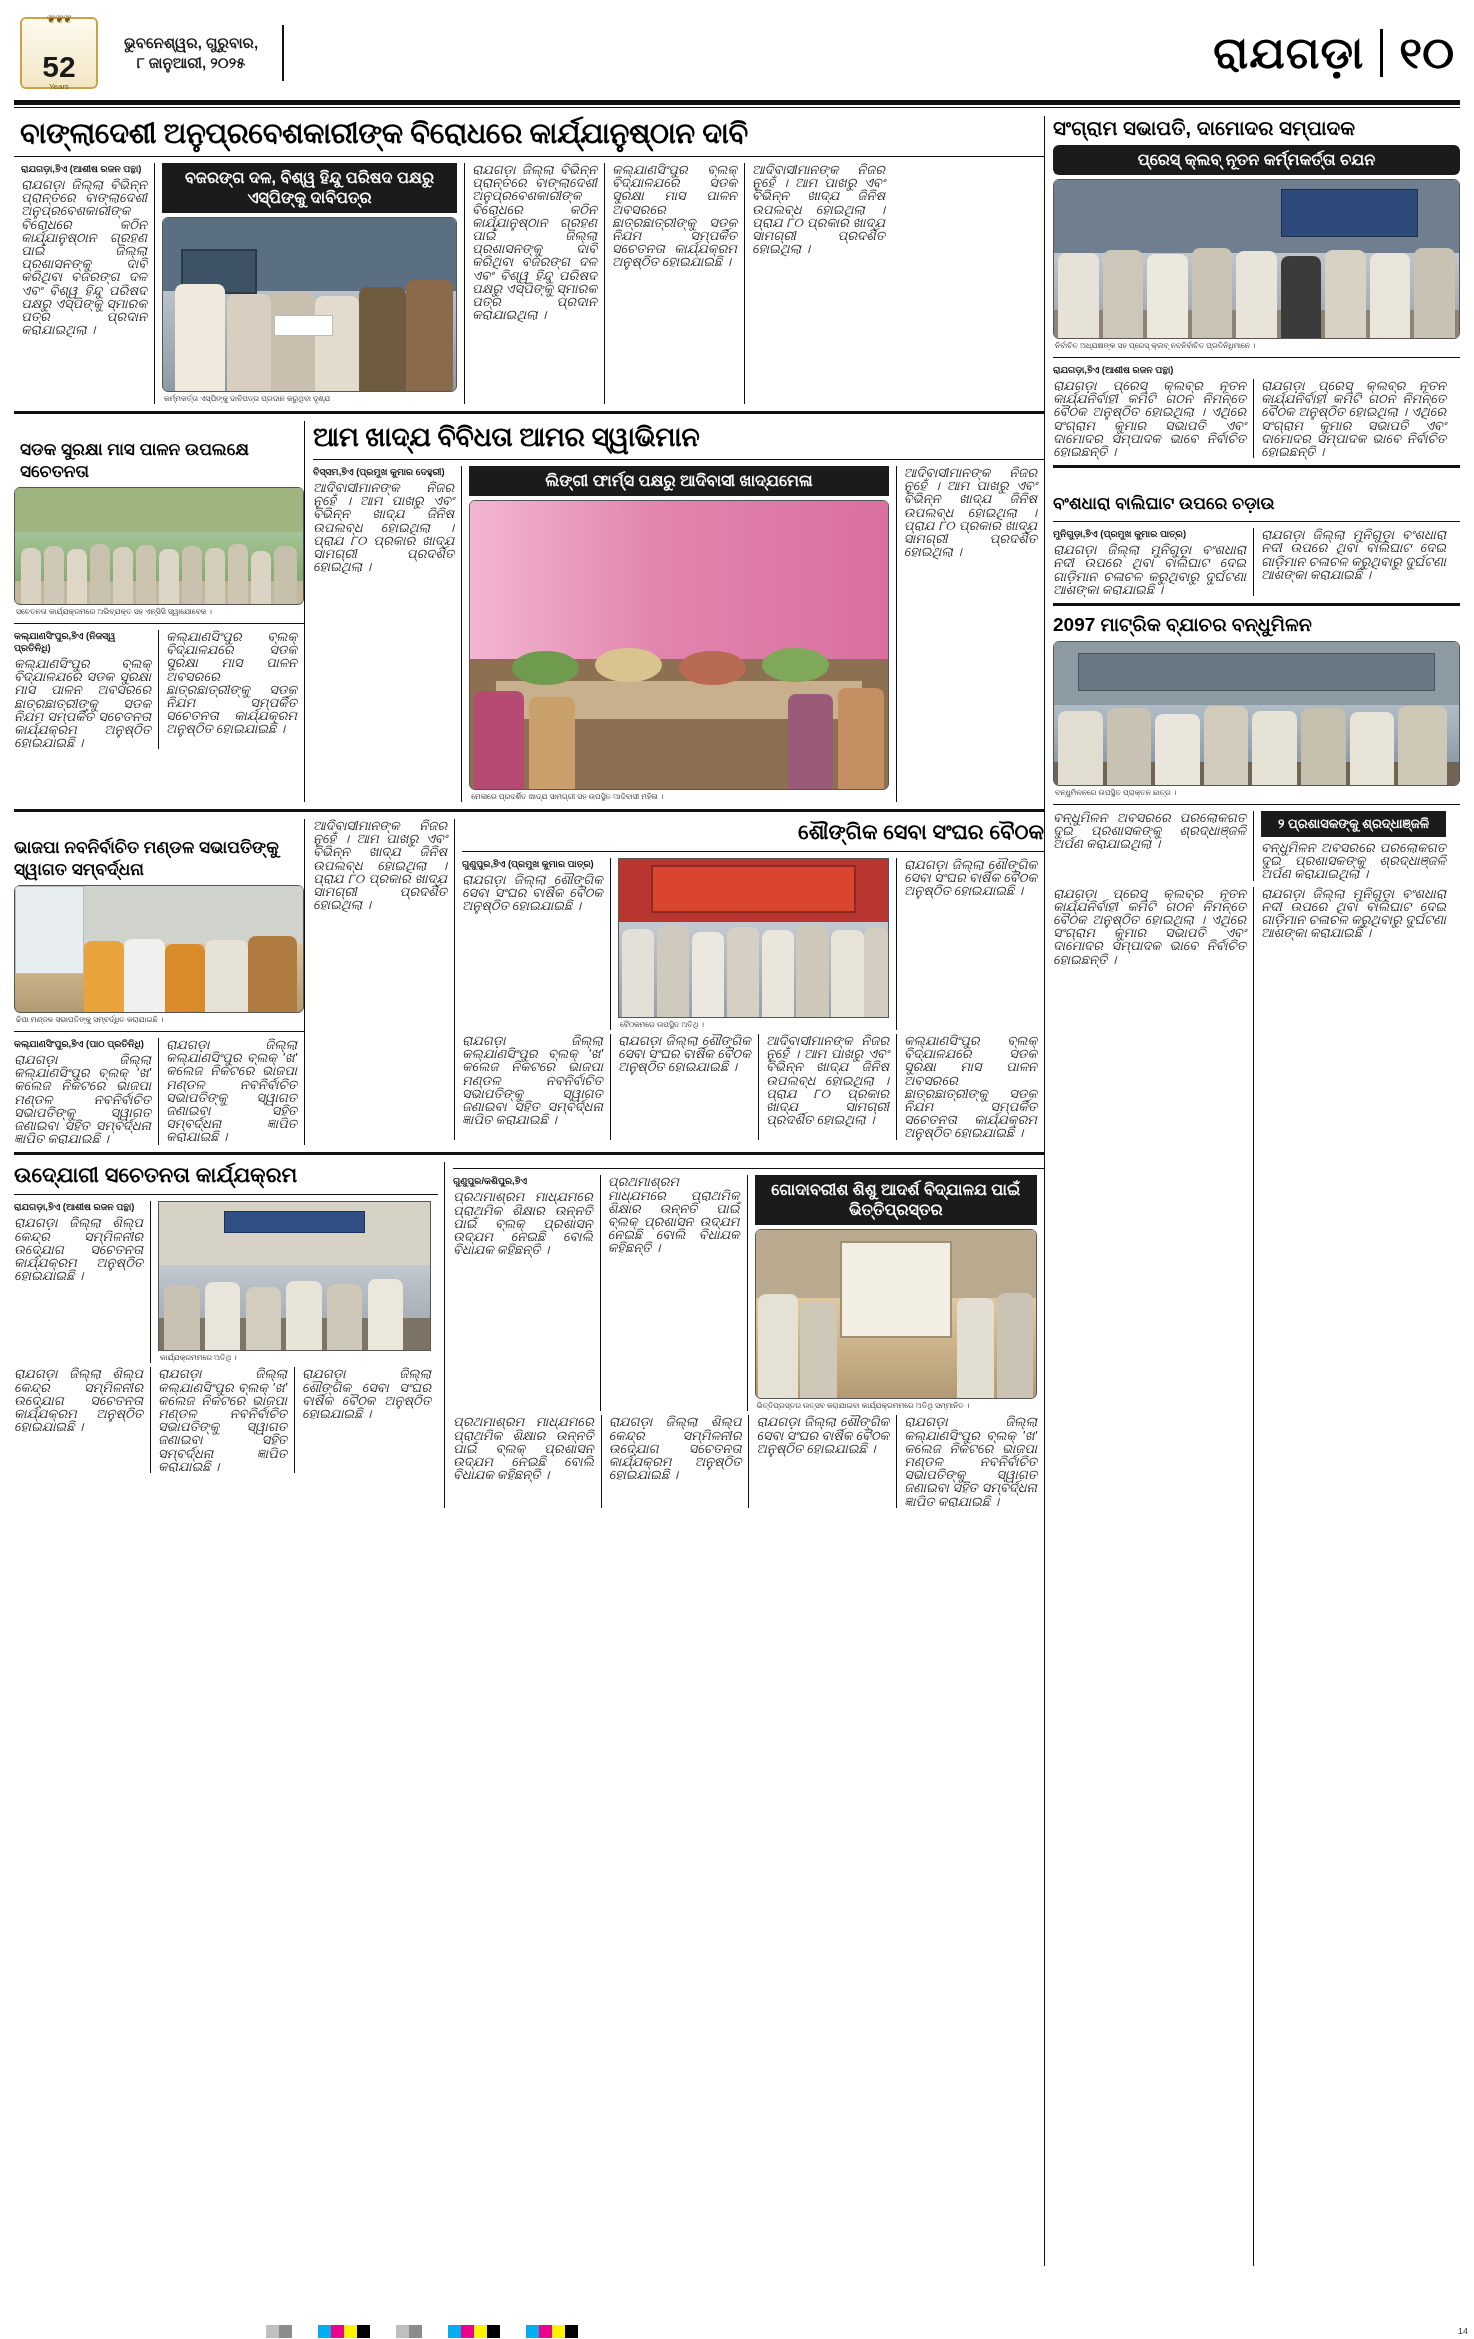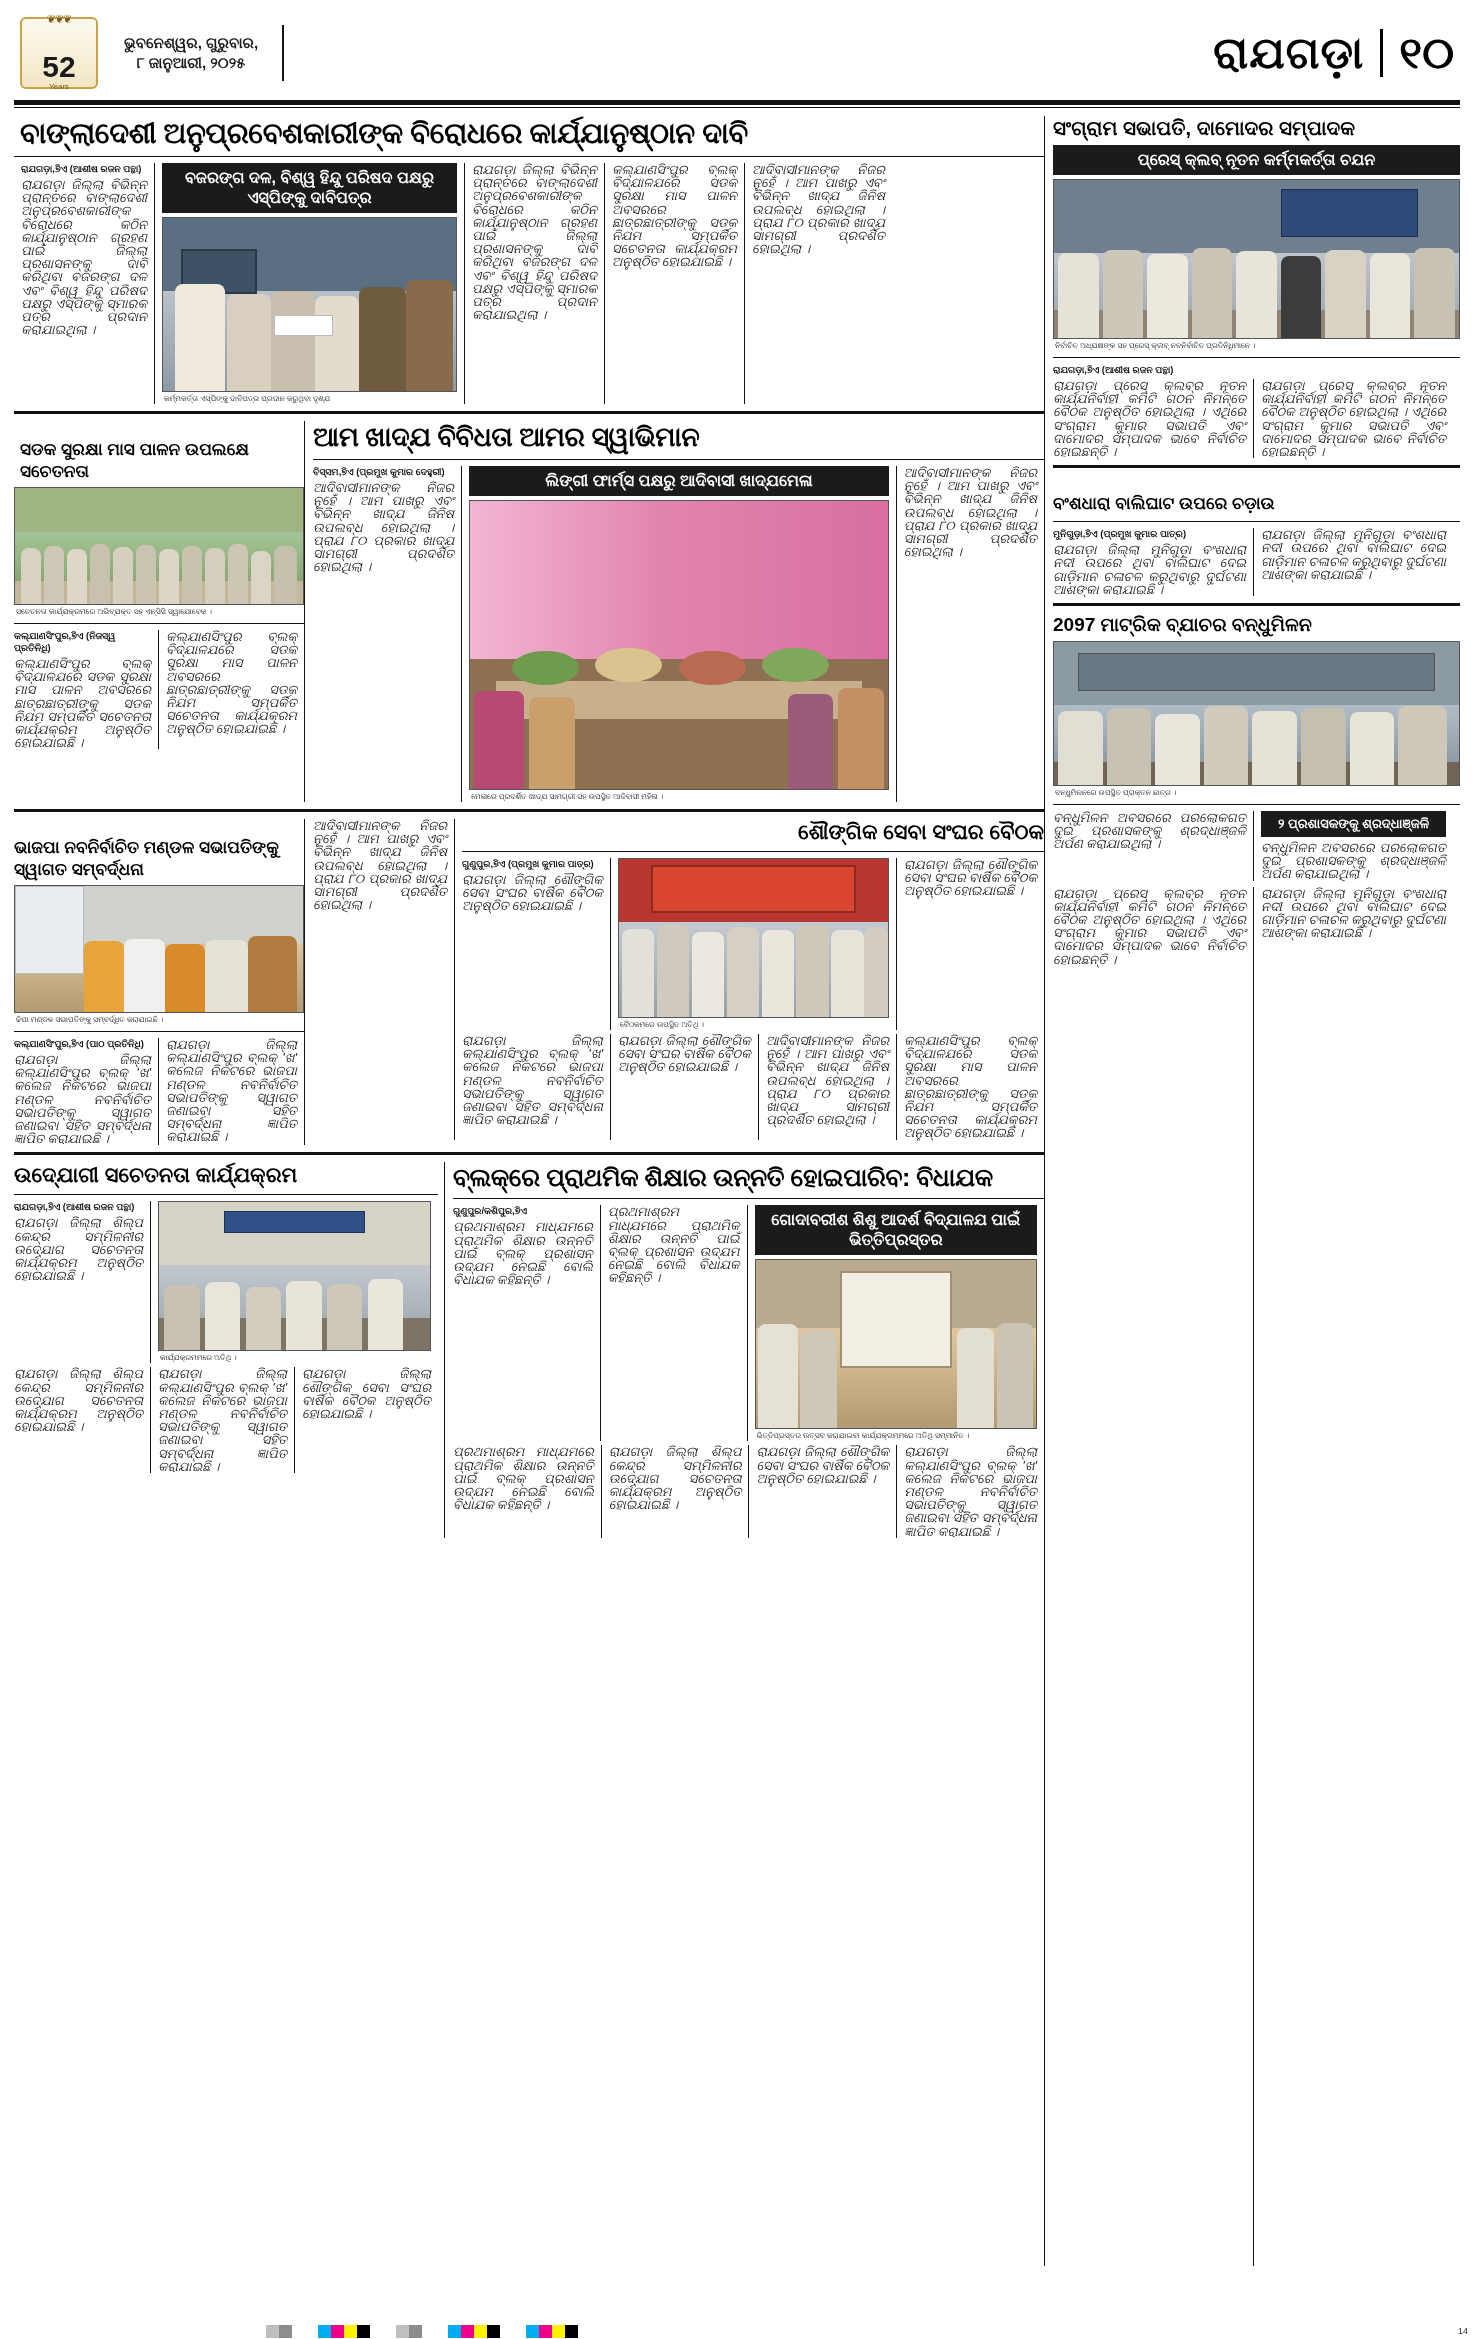--- a/index.html
+++ b/index.html
@@ -140,21 +140,21 @@
     display: flex;
     align-items: center;
     padding: 0 6px;
     gap: 0;
   }
   .swatch { width: 13px; height: 13px; }
   .cb-group { display: flex; margin-right: 26px; }
   .folio { margin-left: auto; font-size: 9px; color: #333; }
 
   
-  .mt4 { margin-top: 4px; }
+  .mt4 { margin-top: 4px; border-radius: 6px; }
   .mt6 { margin-top: 6px; }
 </style>
 </head>
 <body>
 
 <div class="page">
 
   <div class="masthead">
     <div class="logo-badge">
       <div class="wreath">❦❦❦</div>
@@ -391,21 +391,20 @@
             <div class="col" style="width:146px;">
               <div class="body-text">ରାଯଗଡ଼ା ଜିଲ୍ଲା କଲ୍ଯାଣସିଂପୁର ବ୍ଲକ୍ 'ଖ' କଲେଜ ନିକଟରେ ଭାଜପା ମଣ୍ଡଳ ନବନିର୍ବାଚିତ ସଭାପତିଙ୍କୁ ସ୍ୱାଗତ ଜଣାଇବା ସହିତ ସମ୍ବର୍ଦ୍ଧନା ଜ୍ଞାପିତ କରାଯାଇଛି ।</div>
             </div>
             <div class="col" style="width:146px;">
               <div class="body-text">ରାଯଗଡ଼ା ଜିଲ୍ଲା ଶୌଙ୍ଗିକ ସେବା ସଂଘର ବାର୍ଷିକ ବୈଠକ ଅନୁଷ୍ଠିତ ହୋଇଯାଇଛି ।</div>
             </div>
           </div>
         </div>
 
         <div style="width:600px;border-left:1px solid #111;padding-left:8px;">
-          <div class="hl-main" style="font-size:25px;line-height:30px;">ବ୍ଲକ୍ରେ ପ୍ରାଥମିକ ଶିକ୍ଷାର ଉନ୍ନତି ହୋଇପାରିବ: ବିଧାଯକ</div>
           <div class="hsep"></div>
           <div class="grid">
             <div class="col" style="width:148px;padding-left:0;">
               <div class="dateline">ଗୁଣୁପୁର/କଶିପୁର,୭ିଏ</div>
               <div class="body-text">ପ୍ରଥମାଶ୍ରମ ମାଧ୍ଯମରେ ପ୍ରାଥମିକ ଶିକ୍ଷାର ଉନ୍ନତି ପାଇଁ ବ୍ଲକ୍ ପ୍ରଶାସନ ଉଦ୍ଯମ ନେଇଛି ବୋଲି ବିଧାଯକ କହିଛନ୍ତି ।</div>
             </div>
             <div class="col" style="width:148px;">
               <div class="body-text">ପ୍ରଥମାଶ୍ରମ ମାଧ୍ଯମରେ ପ୍ରାଥମିକ ଶିକ୍ଷାର ଉନ୍ନତି ପାଇଁ ବ୍ଲକ୍ ପ୍ରଶାସନ ଉଦ୍ଯମ ନେଇଛି ବୋଲି ବିଧାଯକ କହିଛନ୍ତି ।</div>
             </div>
             <div class="col" style="width:300px;">

